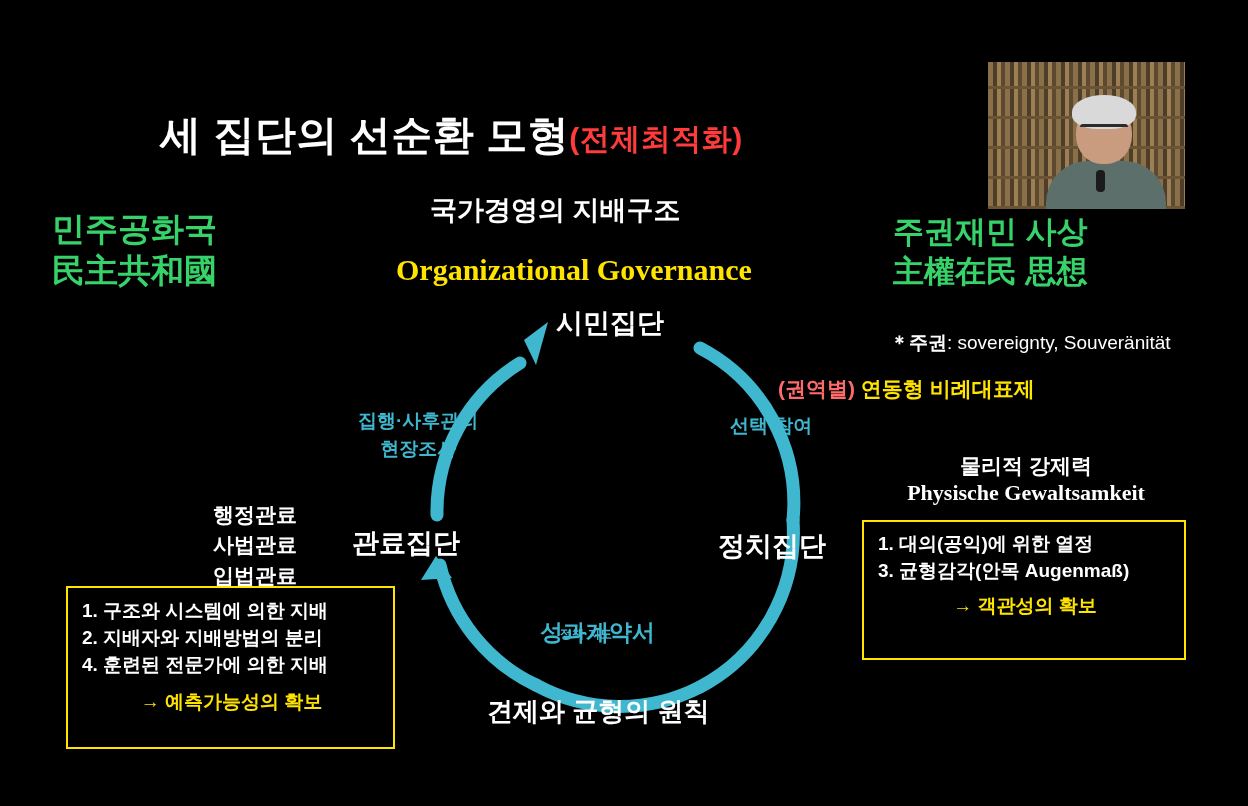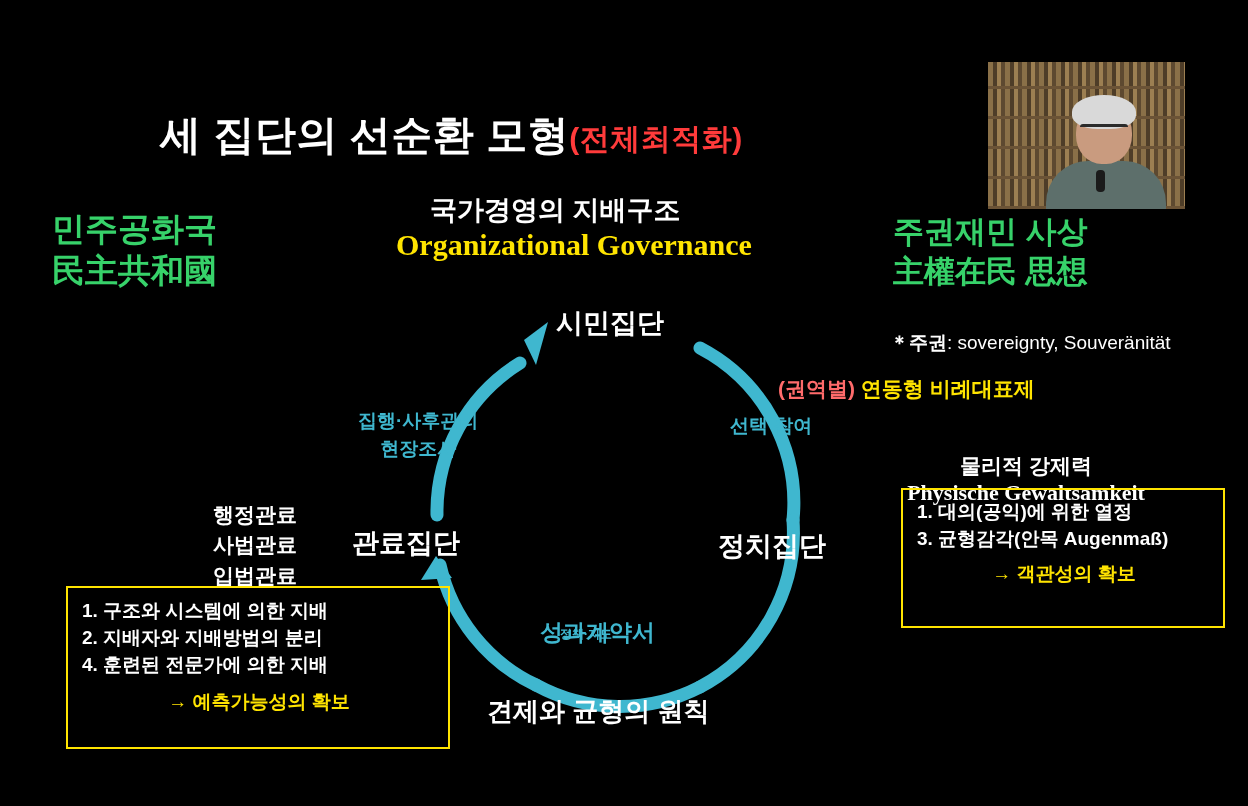--- a/index.html
+++ b/index.html
@@ -36,21 +36,21 @@
     font-size: 30px;
   }
   #subtitle-ko {
     left: 430px; top: 192px;
     font-size: 27px;
     font-weight: bold;
     color: #ffffff;
     white-space: nowrap;
   }
   #subtitle-en {
-    left: 396px; top: 228px;
+    left: 396px; top: 253px;
     font-size: 30px;
     font-weight: bold;
     font-family: "Liberation Serif", serif;
     color: #ffe400;
     white-space: nowrap;
   }
 
   
   #left-heading {
     left: 52px; top: 208px;
@@ -137,43 +137,42 @@
   }
 
   
   .ybox {
     border: 2px solid #ffe400;
     background: rgba(0,0,0,0.0);
     box-sizing: border-box;
   }
   #box-left {
     left: 66px; top: 586px;
-    width: 384px; height: 163px;
+    width: 329px; height: 163px;
     padding: 10px 12px 8px 14px;
   }
   #box-left .line {
     font-size: 19px;
     font-weight: bold;
     color: #ffffff;
     line-height: 1.42;
     white-space: nowrap;
   }
   #box-left .concl {
     margin-top: 10px;
     text-align: center;
     font-size: 19px;
     font-weight: bold;
     color: #ffe400;
     white-space: nowrap;
   }
   #box-right {
-    left: 862px; top: 488px;
+    left: 862px; top: 520px;
     width: 324px; height: 140px;
     padding: 9px 12px 16px 14px;
-    margin-left: 39px;
   }
   #box-right .line {
     font-size: 19px;
     font-weight: bold;
     color: #ffffff;
     line-height: 1.4;
     white-space: nowrap;
   }
   #box-right .concl {
     margin-top: 9px;

